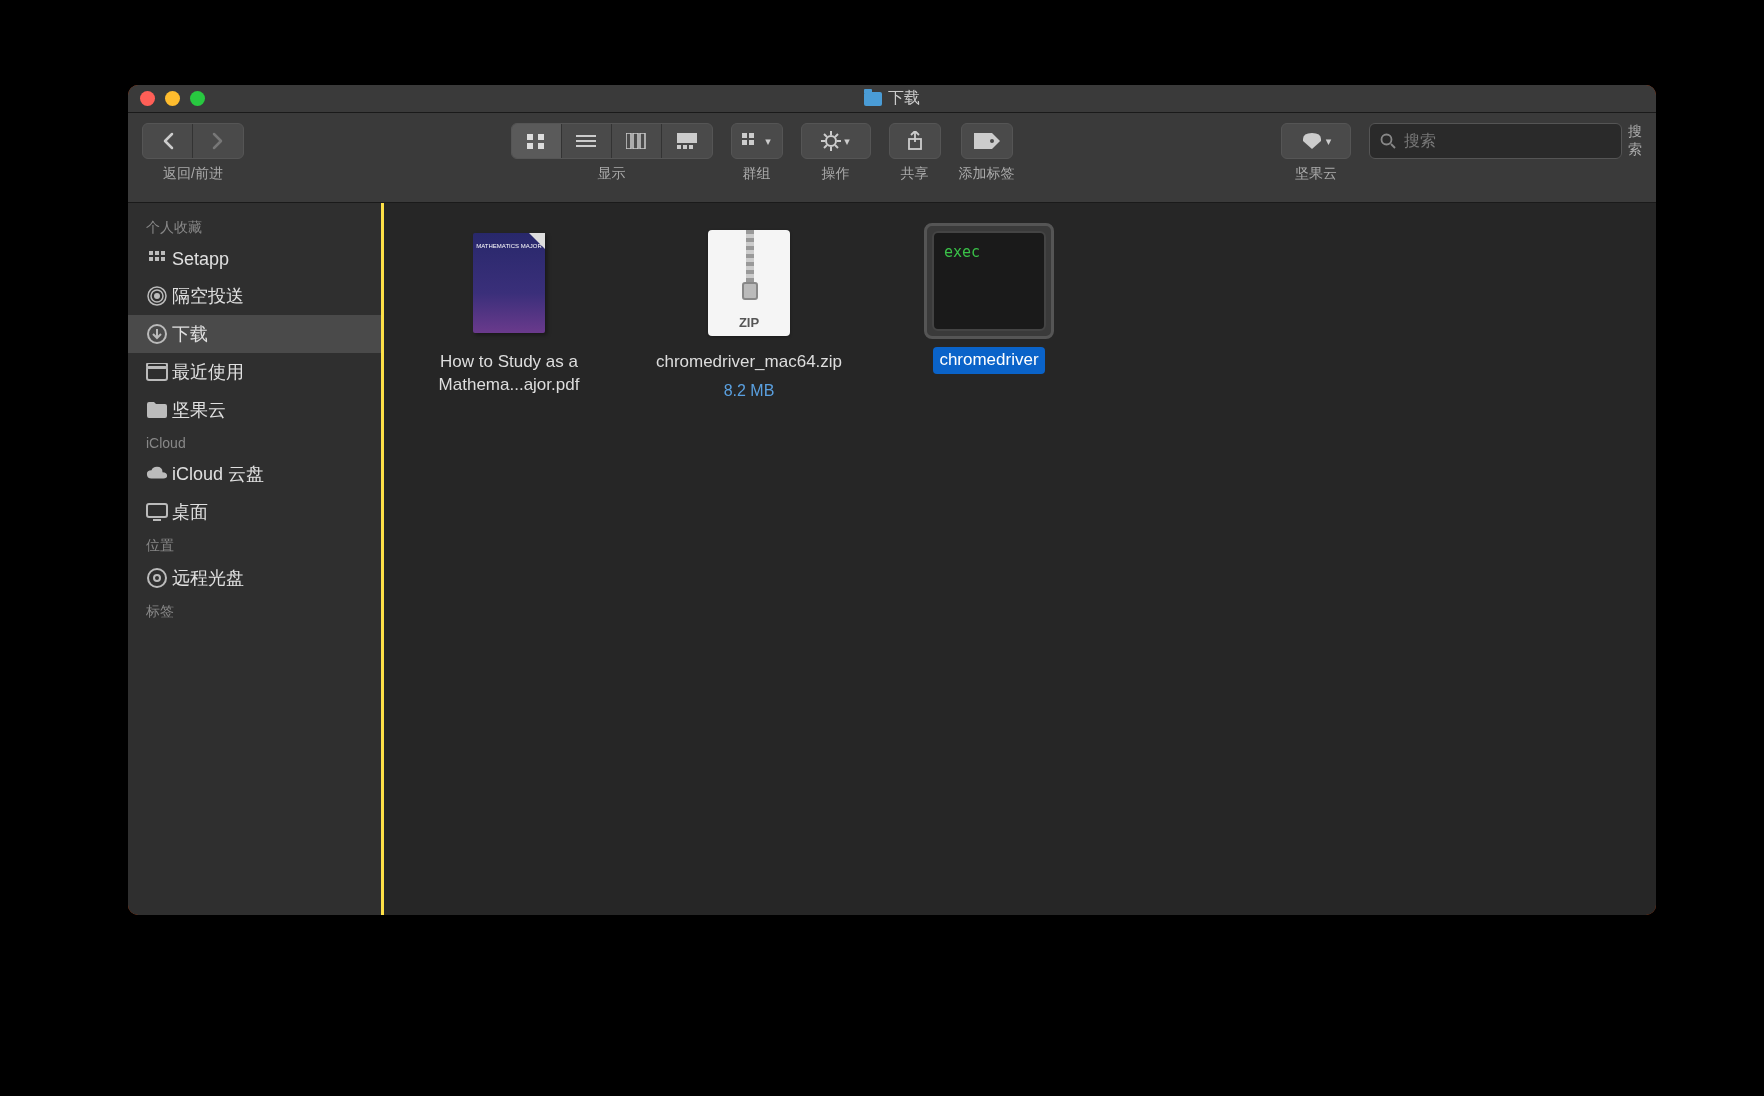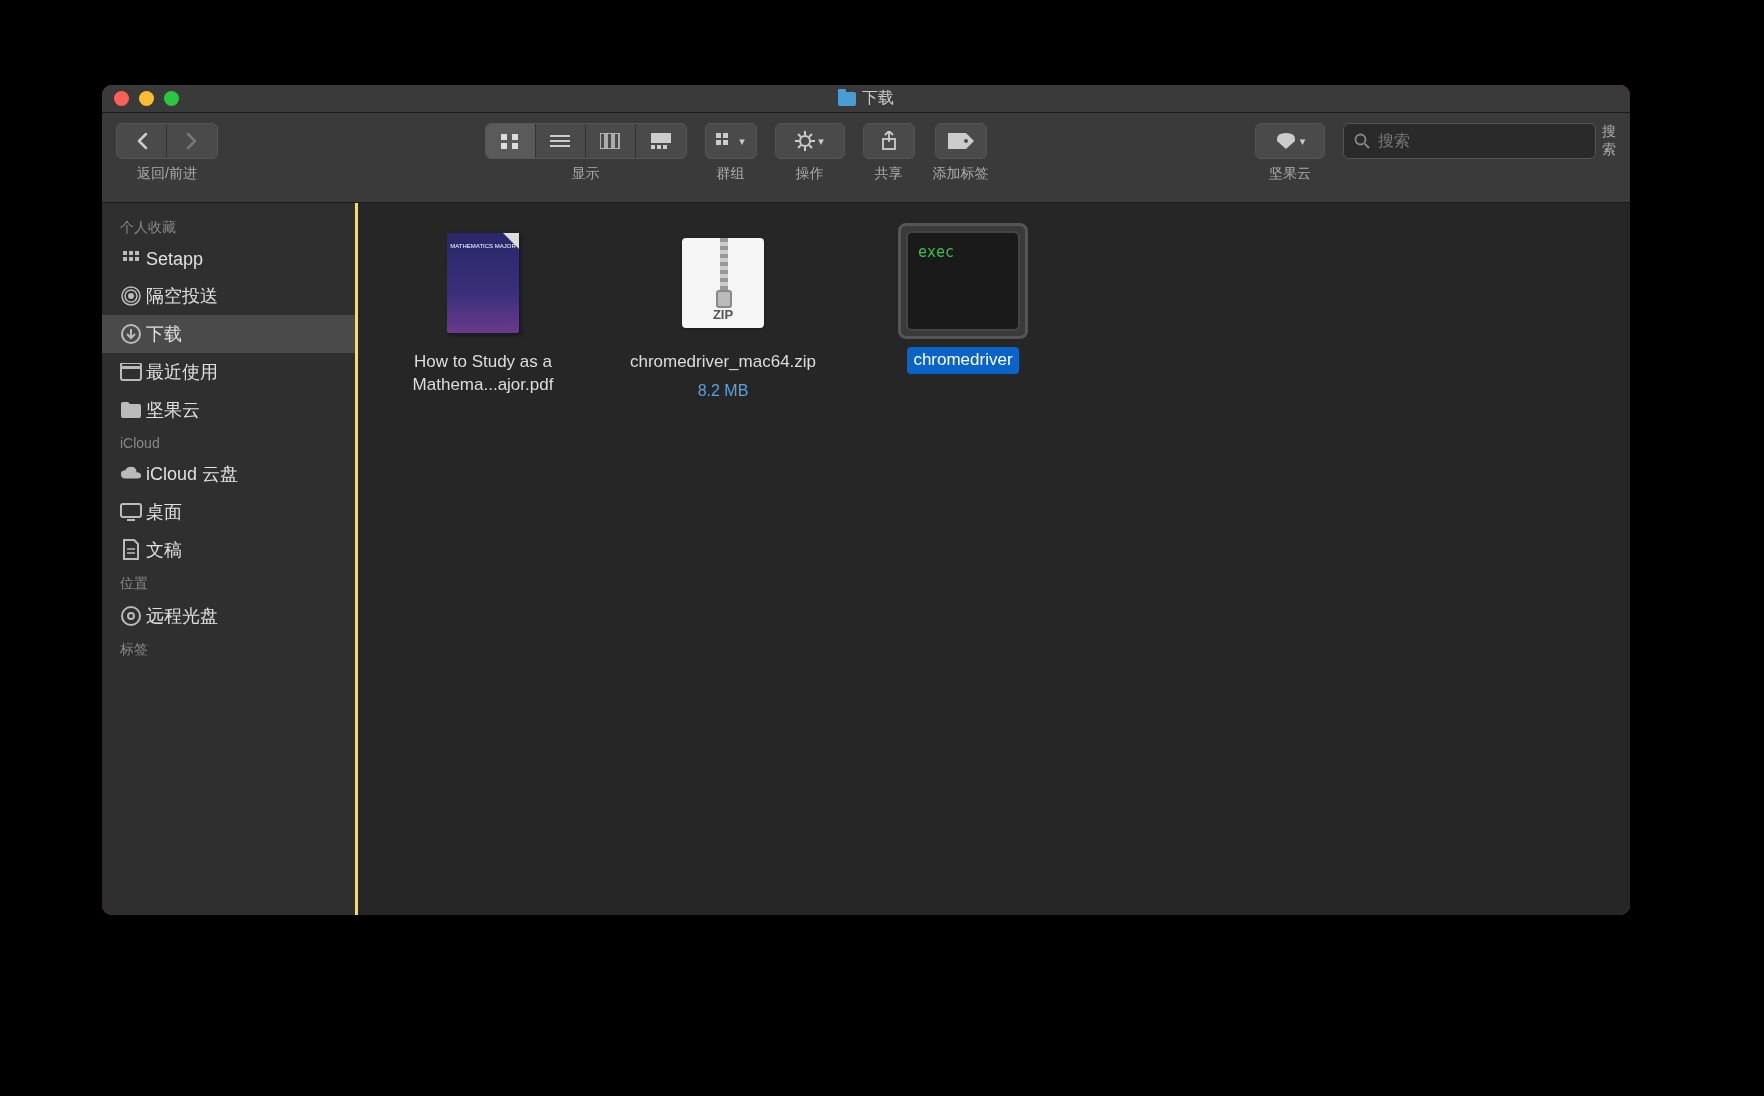--- a/index.html
+++ b/index.html
@@ -1,19 +1,19 @@
 <!DOCTYPE html>
 <html><head>
   <meta charset="utf-8">
   <style>
     * { margin: 0; padding: 0; box-sizing: border-box; font-family: -apple-system, BlinkMacSystemFont, "Segoe UI", "Helvetica Neue", sans-serif; }
     body { background: #000; width: 1764px; height: 1096px; position: relative; }
     .window {
       position: absolute;
-      left: 102px; top: 85px;
+      left: 128px; top: 85px;
       width: 1528px; height: 830px;
       background: #c2410c;
       border-radius: 10px;
       overflow: hidden;
       box-shadow: 0 20px 60px rgba(0,0,0,0.5);
       display: flex;
       flex-direction: column;
     }
     .titlebar {
       height: 28px;
@@ -99,21 +99,21 @@
       width: 110px; height: 110px; background:#6bb6e6; border-radius:18px; position:relative; overflow:hidden;
     }
     .catbody { position:absolute; left:22px; top:30px; width:66px; height:58px; background:#f0a030; }
     .ear1{position:absolute; left:22px; top:12px; width:18px; height:20px; background:#f0a030;}
     .ear2{position:absolute; right:22px; top:12px; width:18px; height:20px; background:#f0a030;}
     .eye1{position:absolute; left:34px; top:44px; width:8px; height:8px; background:#000;}
     .eye2{position:absolute; right:34px; top:44px; width:8px; height:8px; background:#000;}
     .mouth{position:absolute; left:44px; top:58px; width:20px; height:6px; background:#7a3010;}
     .grass{position:absolute; bottom:0; left:0; right:0; height:22px; background:#3a7a3a;}
     .zip {
-      width: 82px; height: 90px; background:#f5f5f5; border-radius:4px; position:relative; box-shadow:0 1px 3px rgba(0,0,0,.3);
+      width: 82px; height: 106px; background:#f5f5f5; border-radius:4px; position:relative; box-shadow:0 1px 3px rgba(0,0,0,.3);
       display:flex; align-items:flex-end; justify-content:center; padding-bottom:6px;
     }
     .zip .zipper{ position:absolute; top:0; left:38px; width:8px; height:54px; background:repeating-linear-gradient(180deg,#999 0 4px,#ccc 4px 8px);}
     .zip .pull{position:absolute; top:52px; left:34px; width:16px; height:18px; border:2px solid #888; border-radius:3px; background:#bbb;}
     .zip .ext{font-size:13px; color:#555; font-weight:600;}
     .exec {
       width: 114px; height: 100px; background:#1a1a1a; border:2px solid #444; border-radius:6px;
       display:flex; align-items:flex-start; justify-content:flex-start; padding:10px;
     }
     .exec span{ color:#3ac048; font-family: Menlo, monospace; font-size:15px; }
@@ -334,30 +334,20 @@
         </div>
         <div class="side-item">
           <span class="side-ico">
             <svg width="22" height="18" viewBox="0 0 22 18">
               <rect x="1" y="1" width="20" height="13" rx="2" fill="none" stroke="#bbb" stroke-width="2"></rect>
               <line x1="7" y1="17" x2="15" y2="17" stroke="#bbb" stroke-width="2"></line>
             </svg>
           </span>
           <span>桌面</span>
         </div>
-        <div class="side-item">
-          <span class="side-ico">
-            <svg width="18" height="22" viewBox="0 0 18 22">
-              <path d="M2 1 H12 L16 5 V20 H2 Z" fill="none" stroke="#bbb" stroke-width="2"></path>
-              <line x1="5" y1="10" x2="13" y2="10" stroke="#bbb" stroke-width="1.5"></line>
-              <line x1="5" y1="14" x2="13" y2="14" stroke="#bbb" stroke-width="1.5"></line>
-            </svg>
-          </span>
-          <span>文稿</span>
-        </div>
         <div class="sec-head">位置</div>
         <div class="side-item">
           <span class="side-ico">
             <svg width="22" height="22" viewBox="0 0 22 22">
               <circle cx="11" cy="11" r="9" fill="none" stroke="#bbb" stroke-width="2"></circle>
               <circle cx="11" cy="11" r="3" fill="none" stroke="#bbb" stroke-width="2"></circle>
             </svg>
           </span>
           <span>远程光盘</span>
         </div>

